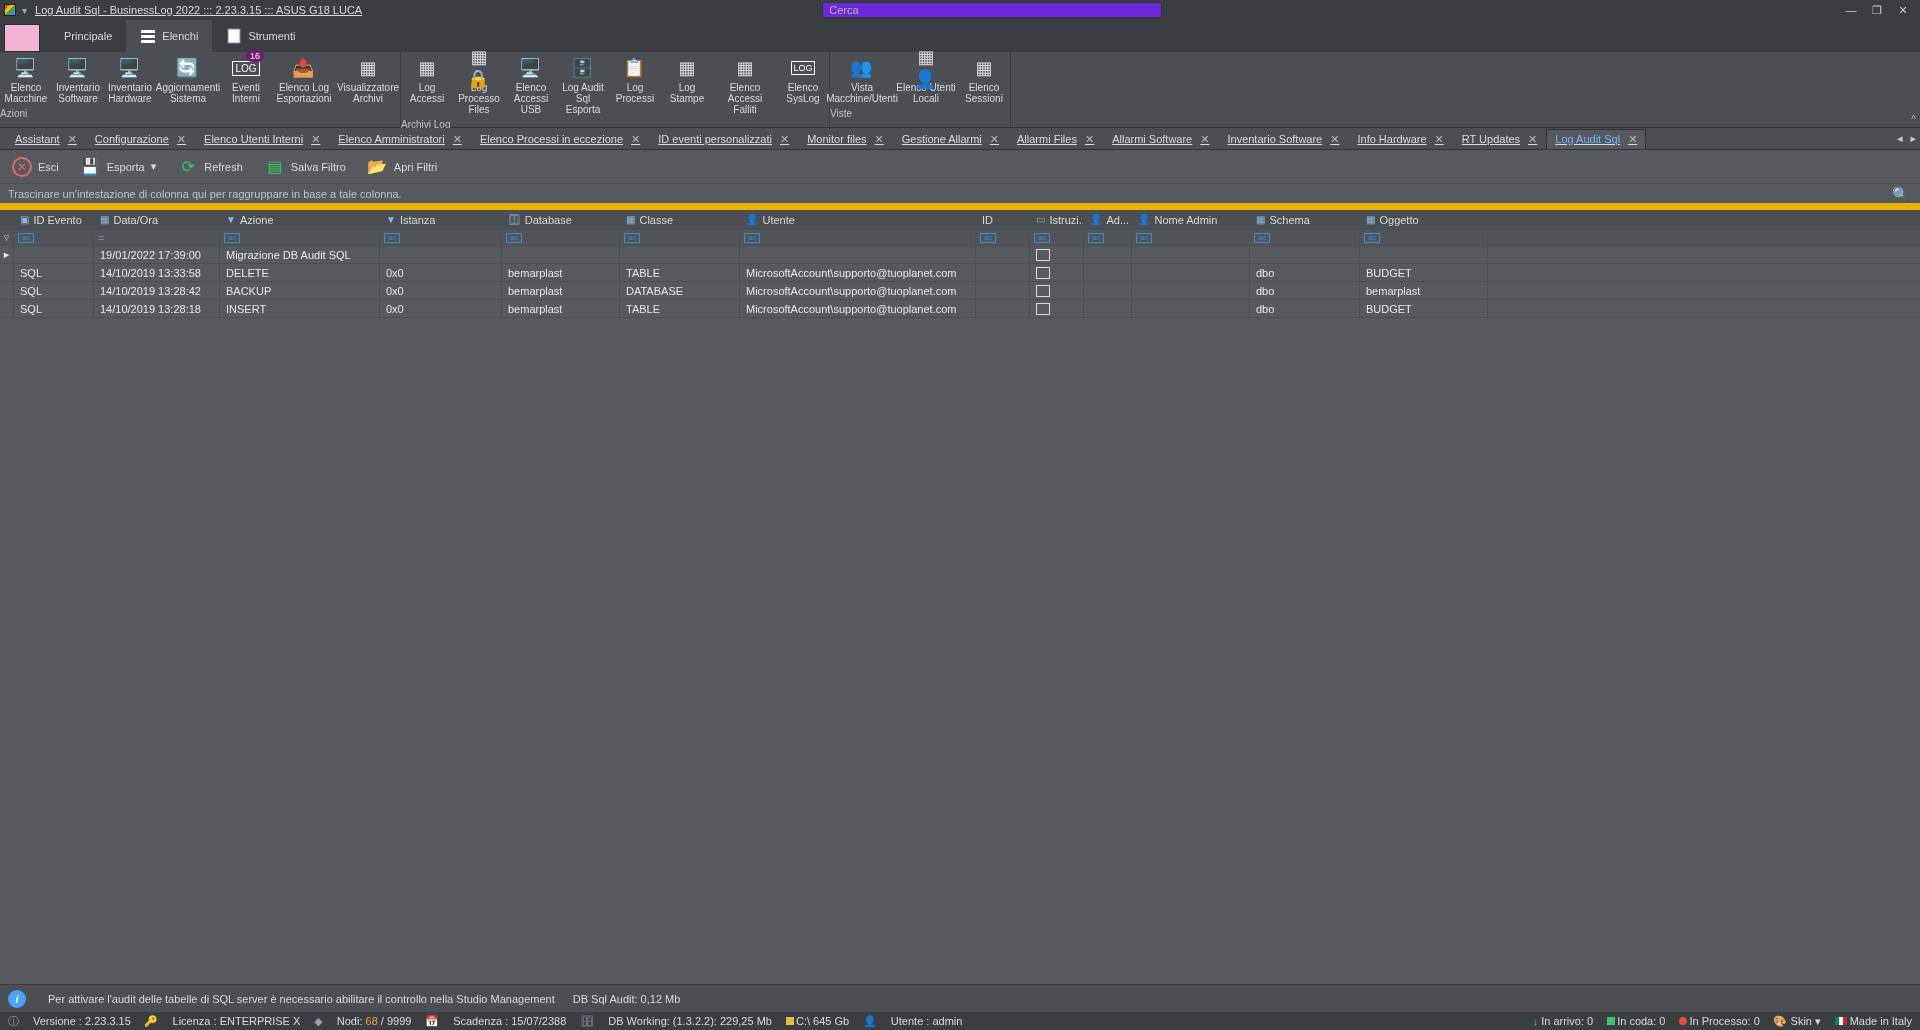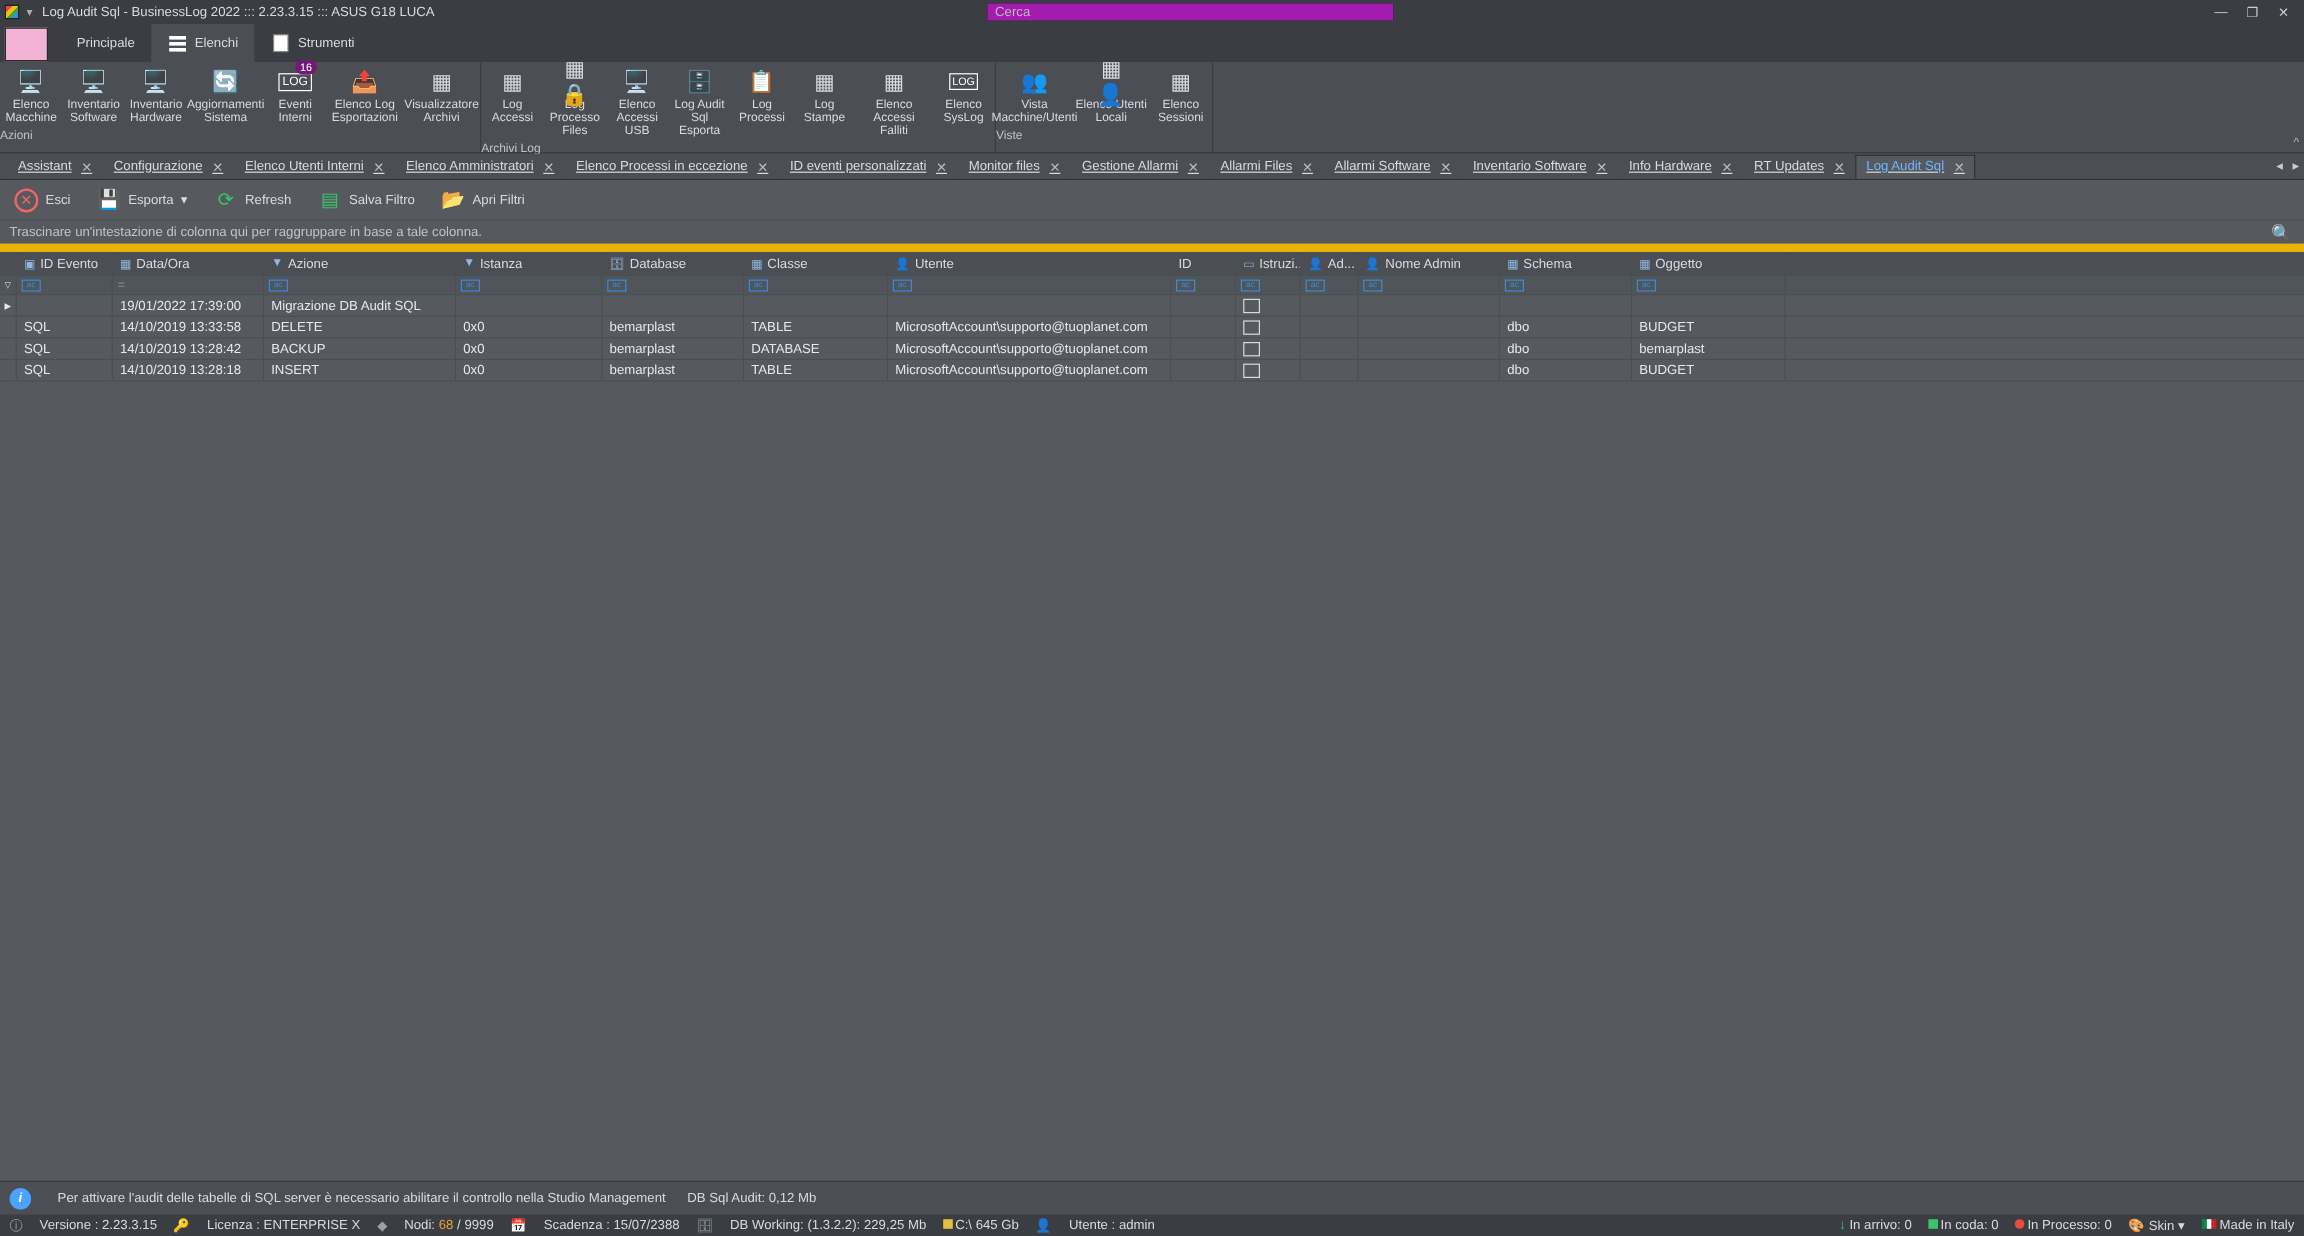--- a/index.html
+++ b/index.html
@@ -1,24 +1,24 @@
 <!DOCTYPE html>
 <html><head>
 <meta charset="utf-8">
 <style>
 * { margin:0; padding:0; box-sizing:border-box; font-family:"Segoe UI",Tahoma,sans-serif; font-size:11px; user-select:none; }
 html,body { width:1920px; height:1030px; background:#565a5e; color:#d8dbde; overflow:hidden; }
 .title-bar { height:20px; background:#3a3e42; display:flex; align-items:center; padding:0 4px; }
 .app-icon { width:12px; height:12px; background:linear-gradient(135deg,#e94f3b 0 25%,#fbbc05 25% 50%,#34a853 50% 75%,#4285f4 75%); border:1px solid #222; margin-right:6px; }
 .qat-arrow { color:#aaa; margin-right:8px; font-size:10px; }
-.title-text { color:#d8dbde; flex:0 0 auto; }
-.title-search { margin-left:460px; width:340px; height:16px; background:#a21caf; border:1px solid #2f3336; color:#bbb; padding:0 6px; display:flex; align-items:center; }
+.title-text { color:#d8dbde; flex:0 0 auto;text-decoration:underline; }
+.title-search { margin-left:460px; width:340px; height:16px; background:#6d28d9; border:1px solid #2f3336; color:#bbb; padding:0 6px; display:flex; align-items:center; }
 .win-ctrls { margin-left:auto; display:flex; }
 .win-btn { width:26px; height:20px; display:flex; align-items:center; justify-content:center; color:#ccc; cursor:pointer; }
-.menu-bar { height:32px; background:#3a3e42; display:flex; align-items:center; }
+.menu-bar { height:32px; background:#3a3e42; display:flex; align-items:flex-end; }
 .color-swatch { width:36px; height:28px; margin:2px 10px 0 4px; background:#f2b3d4; border:1px solid #2a2d30; }
 .menu-item { height:32px; padding:0 14px; display:flex; align-items:center; color:#d8dbde; cursor:pointer; gap:6px; }
 .menu-item.active { background:#4b4f53; }
 .menu-icon { width:16px; height:16px; display:flex; align-items:center; justify-content:center; }
 .ribbon { height:76px; background:#4b4f53; border-bottom:1px solid #2f3336; display:flex; position:relative; }
 .ribbon-group { display:flex; flex-direction:column; align-items:center; border-right:1px solid #3a3e42; padding:2px 0 0; }
 .ribbon-row { display:flex; }
 .ribbon-btn { width:52px; display:flex; flex-direction:column; align-items:center; padding:2px 2px; cursor:pointer; text-align:center; }
 .ribbon-btn.wide { width:64px; }
 .ribbon-ico { width:28px; height:24px; display:flex; align-items:center; justify-content:center; font-size:18px; position:relative; }

